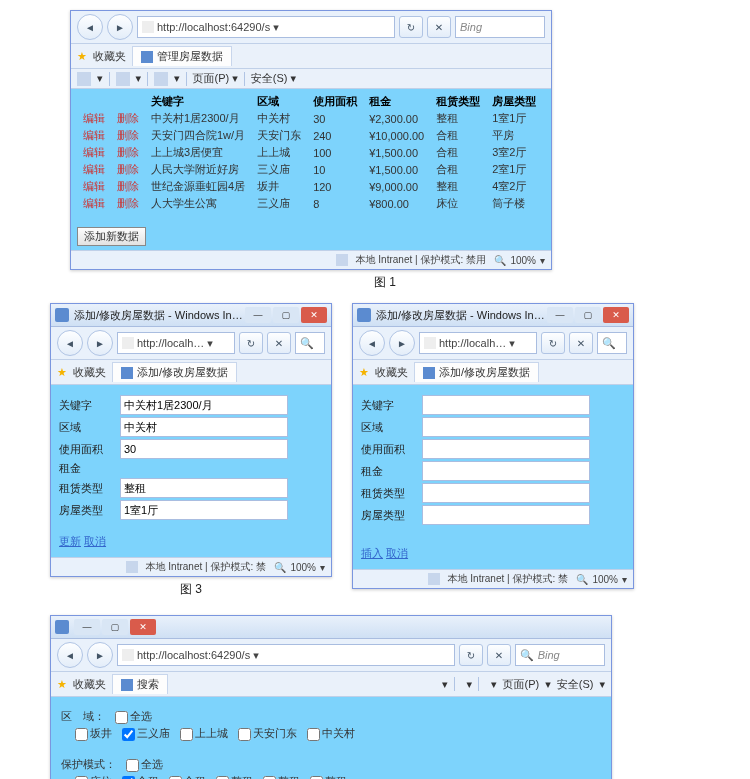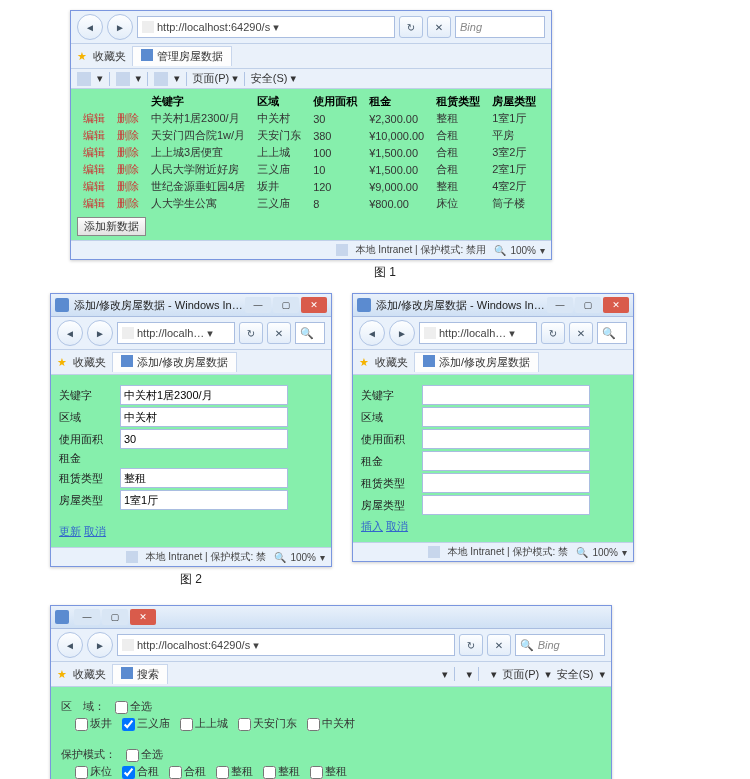--- a/index.html
+++ b/index.html
@@ -15,26 +15,26 @@
   .winbtn.close { background:#d95b4b;}
   .navbar { background:#e9f1fb; padding:3px 6px; display:flex; align-items:center; gap:4px; border-bottom:1px solid #c0d0e8;}
   .navbtn { width:22px; height:20px; border:1px solid #b0c4e4; background:linear-gradient(#fdfeff,#e3edf9); border-radius:3px; display:flex; align-items:center; justify-content:center; font-size:10px; color:#456;}
   .navbtn.round { border-radius:50%; width:24px; height:24px;}
   .urlbox { flex:1; display:flex; align-items:center; border:1px solid #a9bde0; background:#fff; height:20px; padding:0 4px; font-size:11px; color:#444; gap:3px;}
   .urlbox .pageico{ width:12px; height:12px; background:#eee;}
   .searchbox { display:flex; align-items:center; border:1px solid #a9bde0; background:#fff; height:20px; padding:0 4px; font-size:11px; color:#444; gap:4px; min-width:80px;}
   .bing { color:#888; font-style:italic;}
   .tabbar { background:#eaf1fa; padding:2px 6px; display:flex; align-items:center; gap:6px; border-bottom:1px solid #c0d0e8; font-size:11px;}
   .tabbar .star { color:#f5b301;}
-  .tab { background:#fdfdfd; border:1px solid #c8d6ec; border-bottom:none; padding:2px 8px; display:flex; gap:4px;}
+  .tab { background:#fdfdfd; border:1px solid #c8d6ec; border-bottom:none; padding:2px 8px; display:flex; align-items:center; gap:4px;}
   .tab .ico { width:12px; height:12px; background:#5b8bd0;}
   .cmdbar { background:#eaf1fa; padding:2px 6px; display:flex; align-items:center; gap:6px; border-bottom:1px solid #c0d0e8; font-size:11px; color:#333;}
   .cmdbar .sep{ width:1px; height:14px; background:#b0c4e4;}
   .cmdbar .ico{ width:14px; height:14px; background:#c7d6ec;}
-  .content { background:#86efac; padding:4px 6px; }
+  .content { background:#7dd3fc; padding:4px 6px; }
   table.data { border-collapse:collapse; font-size:11px;}
   table.data th, table.data td { padding:1px 6px; white-space:nowrap; text-align:left;}
   table.data th { font-weight:bold; color:#000;}
   .link { color:#c33; }
   .linkblue { color:#36c; text-decoration:underline;}
   .btn { border:1px solid #888; background:linear-gradient(#fdfdfd,#e2e2e2); padding:1px 6px; font-size:11px; display:inline-block;}
   .statusbar { background:#e9f1fb; border-top:1px solid #c0d0e8; padding:2px 6px; display:flex; align-items:center; justify-content:flex-end; gap:8px; font-size:10px; color:#444;}
   .statusbar .ico { width:12px; height:12px; background:#c7d6ec;}
   .zoom { display:flex; align-items:center; gap:4px;}
   .caption { text-align:center; font-size:12px; margin:4px 0 12px; color:#222;}
@@ -111,21 +111,21 @@
                 <td>30</td>
                 <td>¥2,300.00</td>
                 <td>整租</td>
                 <td>1室1厅</td>
               </tr>
               <tr>
                 <td><span class="link">编辑</span></td>
                 <td><span class="link">删除</span></td>
                 <td>天安门四合院1w/月</td>
                 <td>天安门东</td>
-                <td>380</td>
+                <td>240</td>
                 <td>¥10,000.00</td>
                 <td>合租</td>
                 <td>平房</td>
               </tr>
               <tr>
                 <td><span class="link">编辑</span></td>
                 <td><span class="link">删除</span></td>
                 <td>上上城3居便宜</td>
                 <td>上上城</td>
                 <td>100</td>
@@ -158,21 +158,21 @@
                 <td><span class="link">删除</span></td>
                 <td>人大学生公寓</td>
                 <td>三义庙</td>
                 <td>8</td>
                 <td>¥800.00</td>
                 <td>床位</td>
                 <td>筒子楼</td>
               </tr>
             </tbody>
     </table>
-    <div style="margin-top:5px;text-decoration:underline;"><span class="btn">添加新数据</span></div>
+    <div style="margin-top:15px;text-decoration:underline;"><span class="btn">添加新数据</span></div>
   </div>
   <div class="statusbar">
     <span class="ico"></span>
     <span>本地 Intranet | 保护模式: 禁用</span>
     <span class="zoom"><span>🔍</span><span>100%</span> ▾</span>
   </div>
 </div>
 </div>
 <div class="caption">图 1</div>
 
@@ -233,21 +233,21 @@
         <span class="linkblue">更新</span>
         <span class="linkblue">取消</span>
       </div>
     </div>
     <div class="statusbar">
       <span class="ico"></span>
       <span>本地 Intranet | 保护模式: 禁</span>
       <span class="zoom">🔍 <span>100%</span> ▾</span>
     </div>
   </div>
-  <div class="caption">图 2</div>
+  <div class="caption">图 3</div>
   </div>
 
   <div>
   <div class="window" style="width:280px;">
     <div class="titlebar">
       <span class="ico"></span>
       <span class="t">添加/修改房屋数据 - Windows Inte…</span>
       <div class="winbtns">
         <div class="winbtn min">—</div>
         <div class="winbtn max">▢</div>
@@ -288,21 +288,21 @@
               <input class="txt" style="width: 160px;">
             </div>
       <div class="formrow">
               <label>租赁类型</label>
               <input class="txt" style="width: 160px;">
             </div>
       <div class="formrow">
               <label>房屋类型</label>
               <input class="txt" style="width: 160px;">
             </div>
-      <div style="margin-top:4px;">
+      <div style="margin-top:21px;">
         <span class="linkblue">插入</span>
         <span class="linkblue">取消</span>
       </div>
     </div>
     <div class="statusbar">
       <span class="ico"></span>
       <span>本地 Intranet | 保护模式: 禁</span>
       <span class="zoom">🔍 <span>100%</span> ▾</span>
     </div>
   </div>

